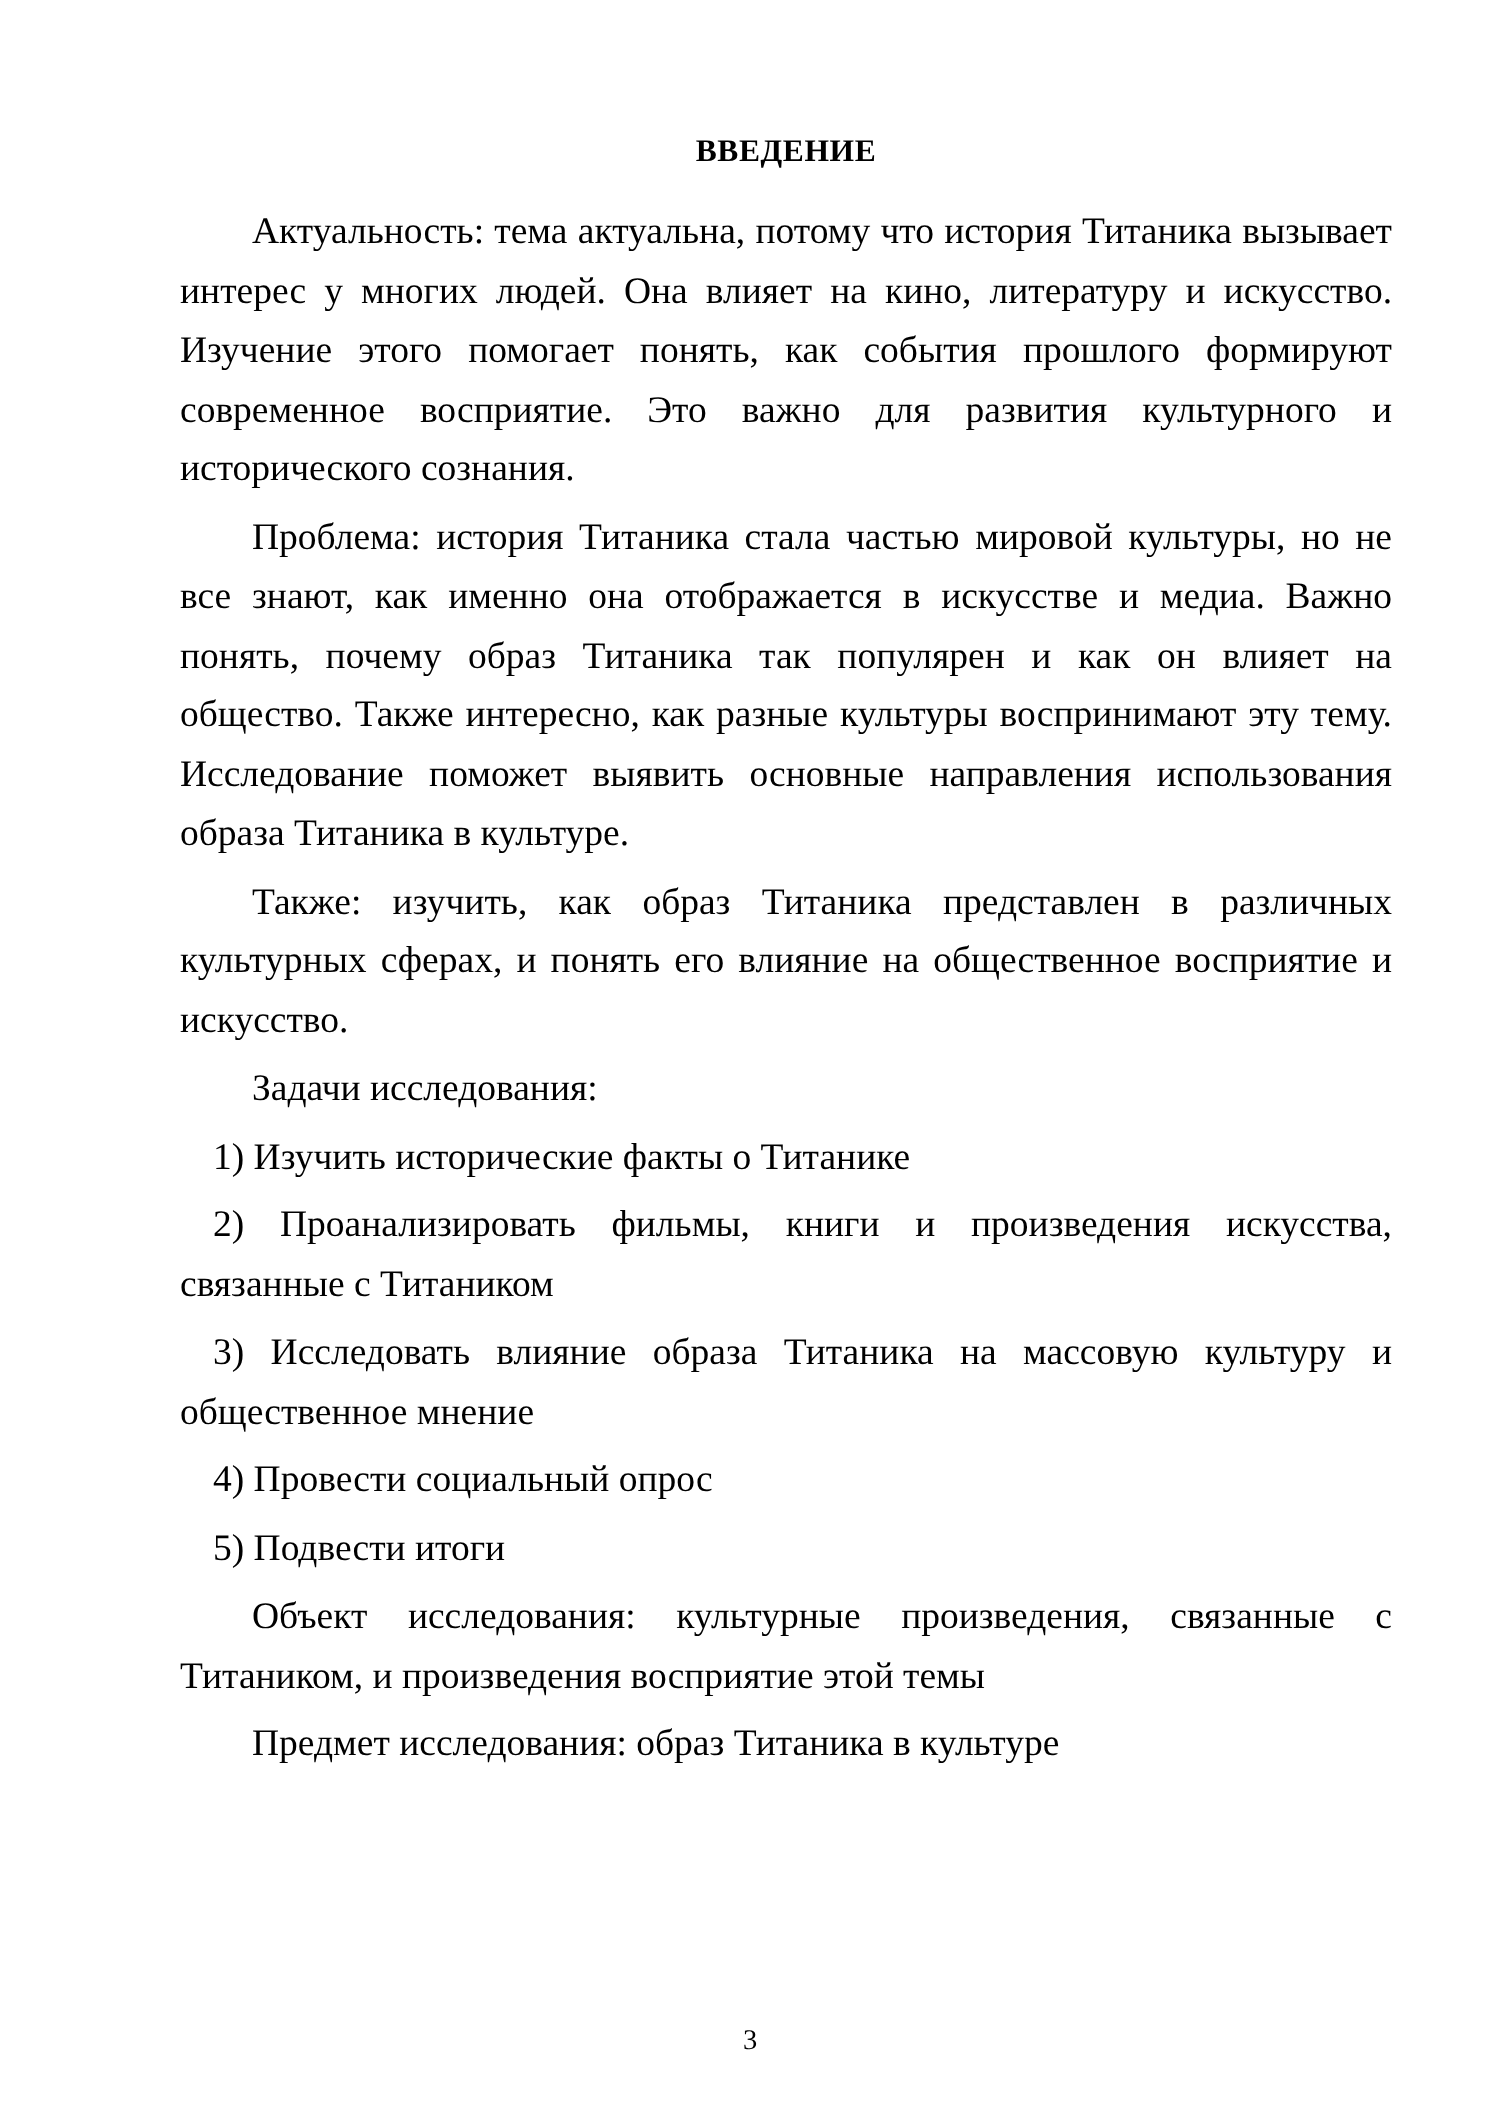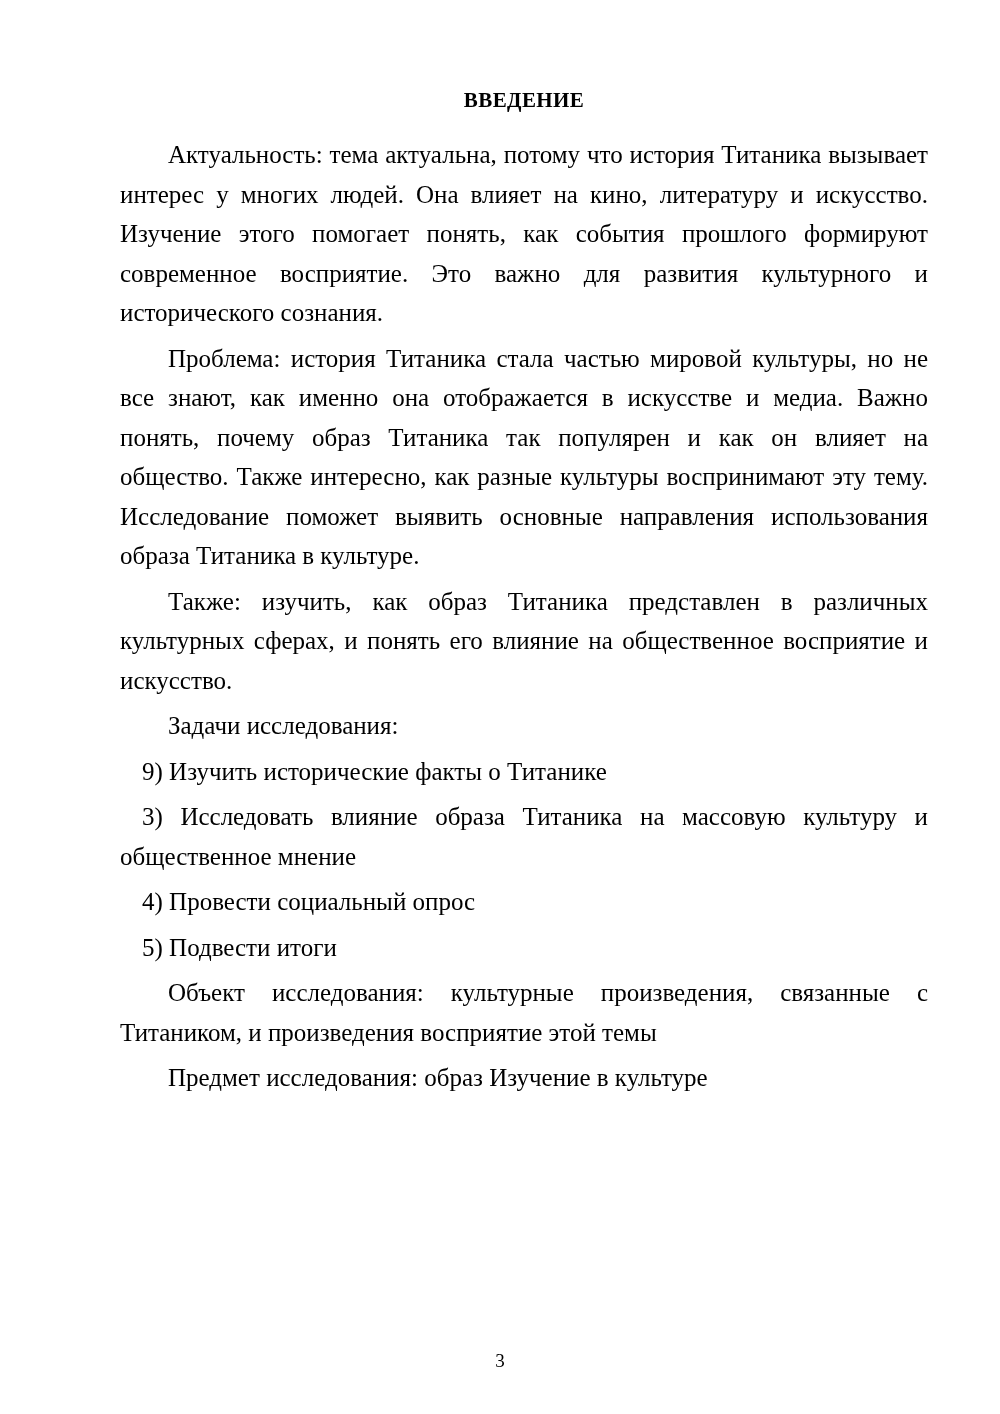--- a/index.html
+++ b/index.html
@@ -50,21 +50,22 @@
 <body>
 
 <div class="page">
 
   <h1 class="doc-title">ВВЕДЕНИЕ</h1>
 
   <p class="para">Актуальность: тема актуальна, потому что история Титаника вызывает интерес у многих людей. Она влияет на кино, литературу и искусство. Изучение этого помогает понять, как события прошлого формируют современное восприятие. Это важно для развития культурного и исторического сознания.</p>
   <p class="para">Проблема: история Титаника стала частью мировой культуры, но не все знают, как именно она отображается в искусстве и медиа. Важно понять, почему образ Титаника так популярен и как он влияет на общество. Также интересно, как разные культуры воспринимают эту тему. Исследование поможет выявить основные направления использования образа Титаника в культуре.</p>
   <p class="para">Также: изучить, как образ Титаника представлен в различных культурных сферах, и понять его влияние на общественное восприятие и искусство.</p>
   <p class="para">Задачи исследования:</p>
-  <p class="para list-item">9) Изучить исторические факты о Титанике</p>
+  <p class="para list-item">1) Изучить исторические факты о Титанике</p>
+  <p class="para list-item">2) Проанализировать фильмы, книги и произведения искусства, связанные с Титаником</p>
   <p class="para list-item">3) Исследовать влияние образа Титаника на массовую культуру и общественное мнение</p>
   <p class="para list-item">4) Провести социальный опрос</p>
   <p class="para list-item">5) Подвести итоги</p>
   <p class="para">Объект исследования: культурные произведения, связанные с Титаником, и произведения восприятие этой темы</p>
-  <p class="para">Предмет исследования: образ Изучение в культуре</p>
+  <p class="para">Предмет исследования: образ Титаника в культуре</p>
 
   <div class="page-number">3</div>
 </div>
 
 </body></html>

